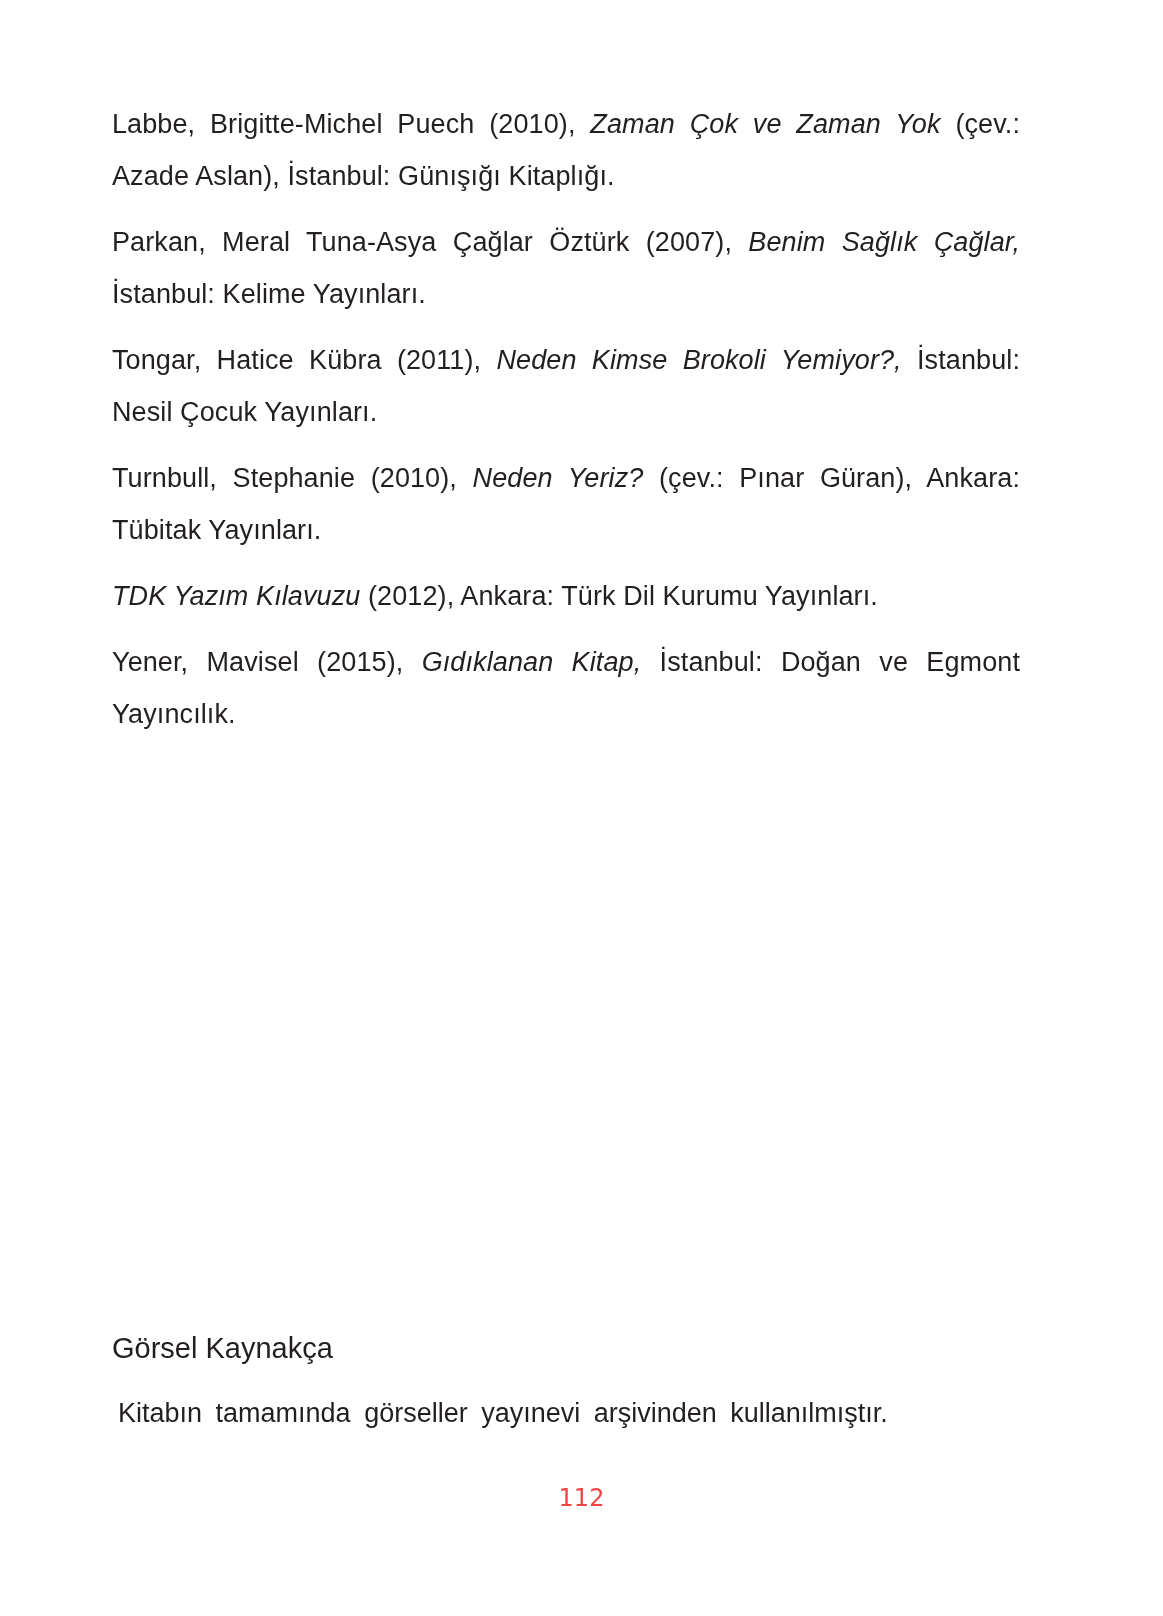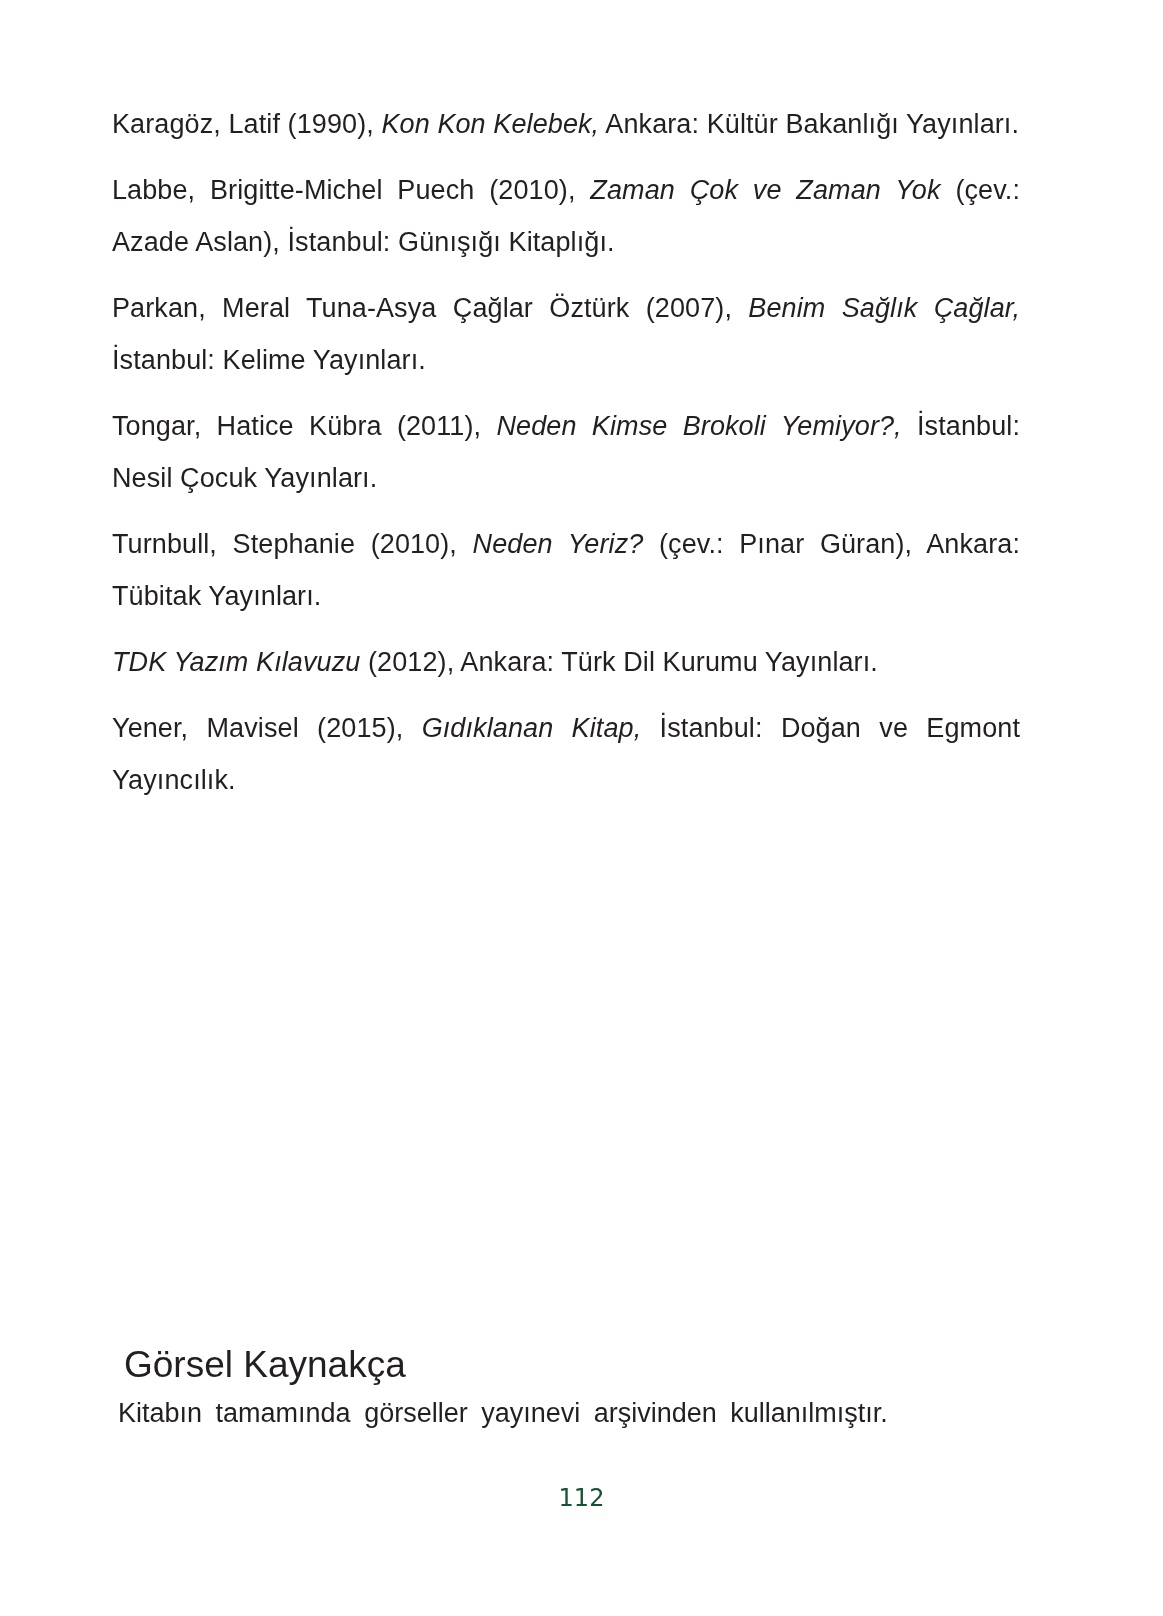--- a/index.html
+++ b/index.html
@@ -30,49 +30,48 @@
       margin: 0 0 14px 0;
       letter-spacing: 0.1px;
       font-family: "Liberation Sans", sans-serif;
     }
     .ref .title { font-style: italic; }
     .section-heading {
       position: absolute;
       left: 112px;
       top: 1332px;
       font-family: "Liberation Sans", sans-serif;
-      font-size: 37px;
+      font-size: 29px;
       font-weight: 400;
-      margin: 12px;
+      margin: 0;
     }
     .section-body {
       position: absolute;
       left: 112px;
       top: 1392px;
       font-family: "Liberation Sans", sans-serif;
       font-size: 27px;
       margin: 6px;
       word-spacing: 6px;
     }
     .page-number {
       position: absolute;
       left: 0;
       width: 1163px;
       top: 1484px;
       text-align: center;
       font-family: "DejaVu Sans", sans-serif;
       font-size: 24px;
-      color: #14532d;
+      color: #ef4444;
     }
   </style>
 </head>
 <body>
 
 <div class="page">
-  <p class="ref"><span>Karagöz, Latif (1990), </span><span class="title">Kon Kon Kelebek,</span><span> Ankara: Kültür Bakanlığı Yayınları.</span></p>
   <p class="ref"><span>Labbe, Brigitte-Michel Puech (2010), </span><span class="title">Zaman Çok ve Zaman Yok</span><span> (çev.: Azade Aslan), İstanbul: Günışığı Kitaplığı.</span></p>
   <p class="ref"><span>Parkan, Meral Tuna-Asya Çağlar Öztürk (2007), </span><span class="title">Benim Sağlık Çağlar,</span><span> İstanbul: Kelime Yayınları.</span></p>
   <p class="ref"><span>Tongar, Hatice Kübra (2011), </span><span class="title">Neden Kimse Brokoli Yemiyor?,</span><span> İstanbul: Nesil Çocuk Yayınları.</span></p>
   <p class="ref"><span>Turnbull, Stephanie (2010), </span><span class="title">Neden Yeriz?</span><span> (çev.: Pınar Güran), Ankara: Tübitak Yayınları.</span></p>
   <p class="ref"><span></span><span class="title">TDK Yazım Kılavuzu</span><span> (2012), Ankara: Türk Dil Kurumu Yayınları.</span></p>
   <p class="ref"><span>Yener, Mavisel (2015), </span><span class="title">Gıdıklanan Kitap,</span><span> İstanbul: Doğan ve Egmont Yayıncılık.</span></p>
 </div>
 
 <h2 class="section-heading">Görsel Kaynakça</h2>
 <p class="section-body">Kitabın tamamında görseller yayınevi arşivinden kullanılmıştır.</p>

